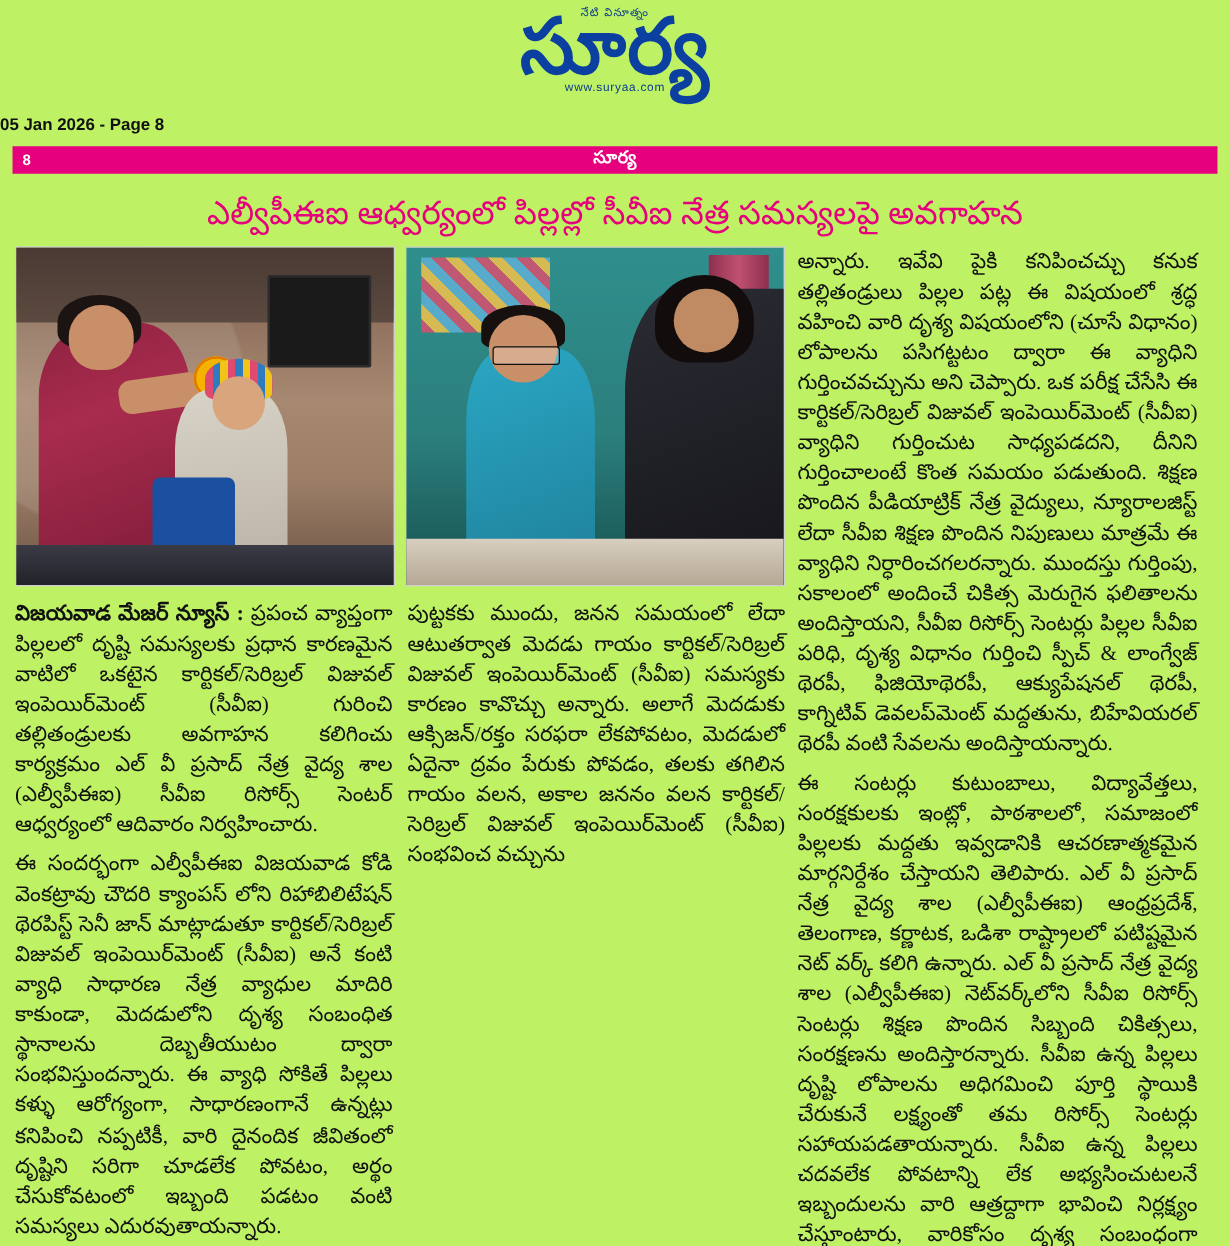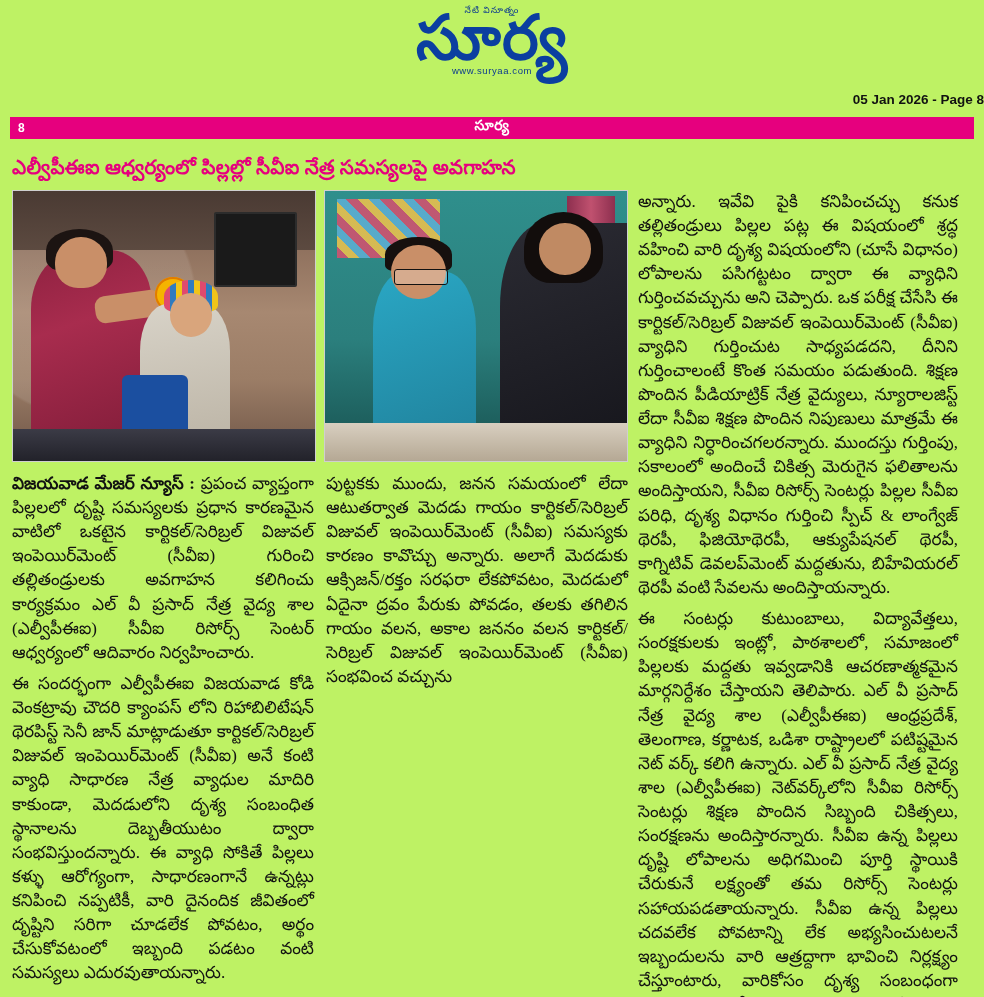--- a/index.html
+++ b/index.html
@@ -46,21 +46,21 @@
     letter-spacing: 1px;
     line-height: 0.95;
   }
   .logo-url {
     font-size: 9.5px;
     color: #0d3b8f;
     letter-spacing: 0.6px;
     margin-top: -2px;
   }
   .issue-line {
-    text-align: right;
+    text-align: left;
     font-size: 13.5px;
     font-weight: bold;
     color: #111;
     margin-top: 14px;
     margin-bottom: 10px;
   }
 
   
   .pink-bar {
     position: relative;
@@ -84,24 +84,24 @@
     font-family: "Liberation Serif", serif;
     font-size: 14px;
     font-weight: bold;
     letter-spacing: 0.5px;
   }
 
   
   .headline {
     margin: 16px 12px 10px 12px;
     font-family: "Liberation Serif", serif;
-    font-size: 20px;
-    font-weight: bold;
+    font-size: 26px;
+    font-weight: normal;
     color: #e6007e;
-    text-align: left;
+    text-align: center;
     line-height: 1.25;
     letter-spacing: 0.2px;
   }
 
   
   .content {
     display: flex;
     padding: 0 12px;
     gap: 10px;
     align-items: flex-start;

